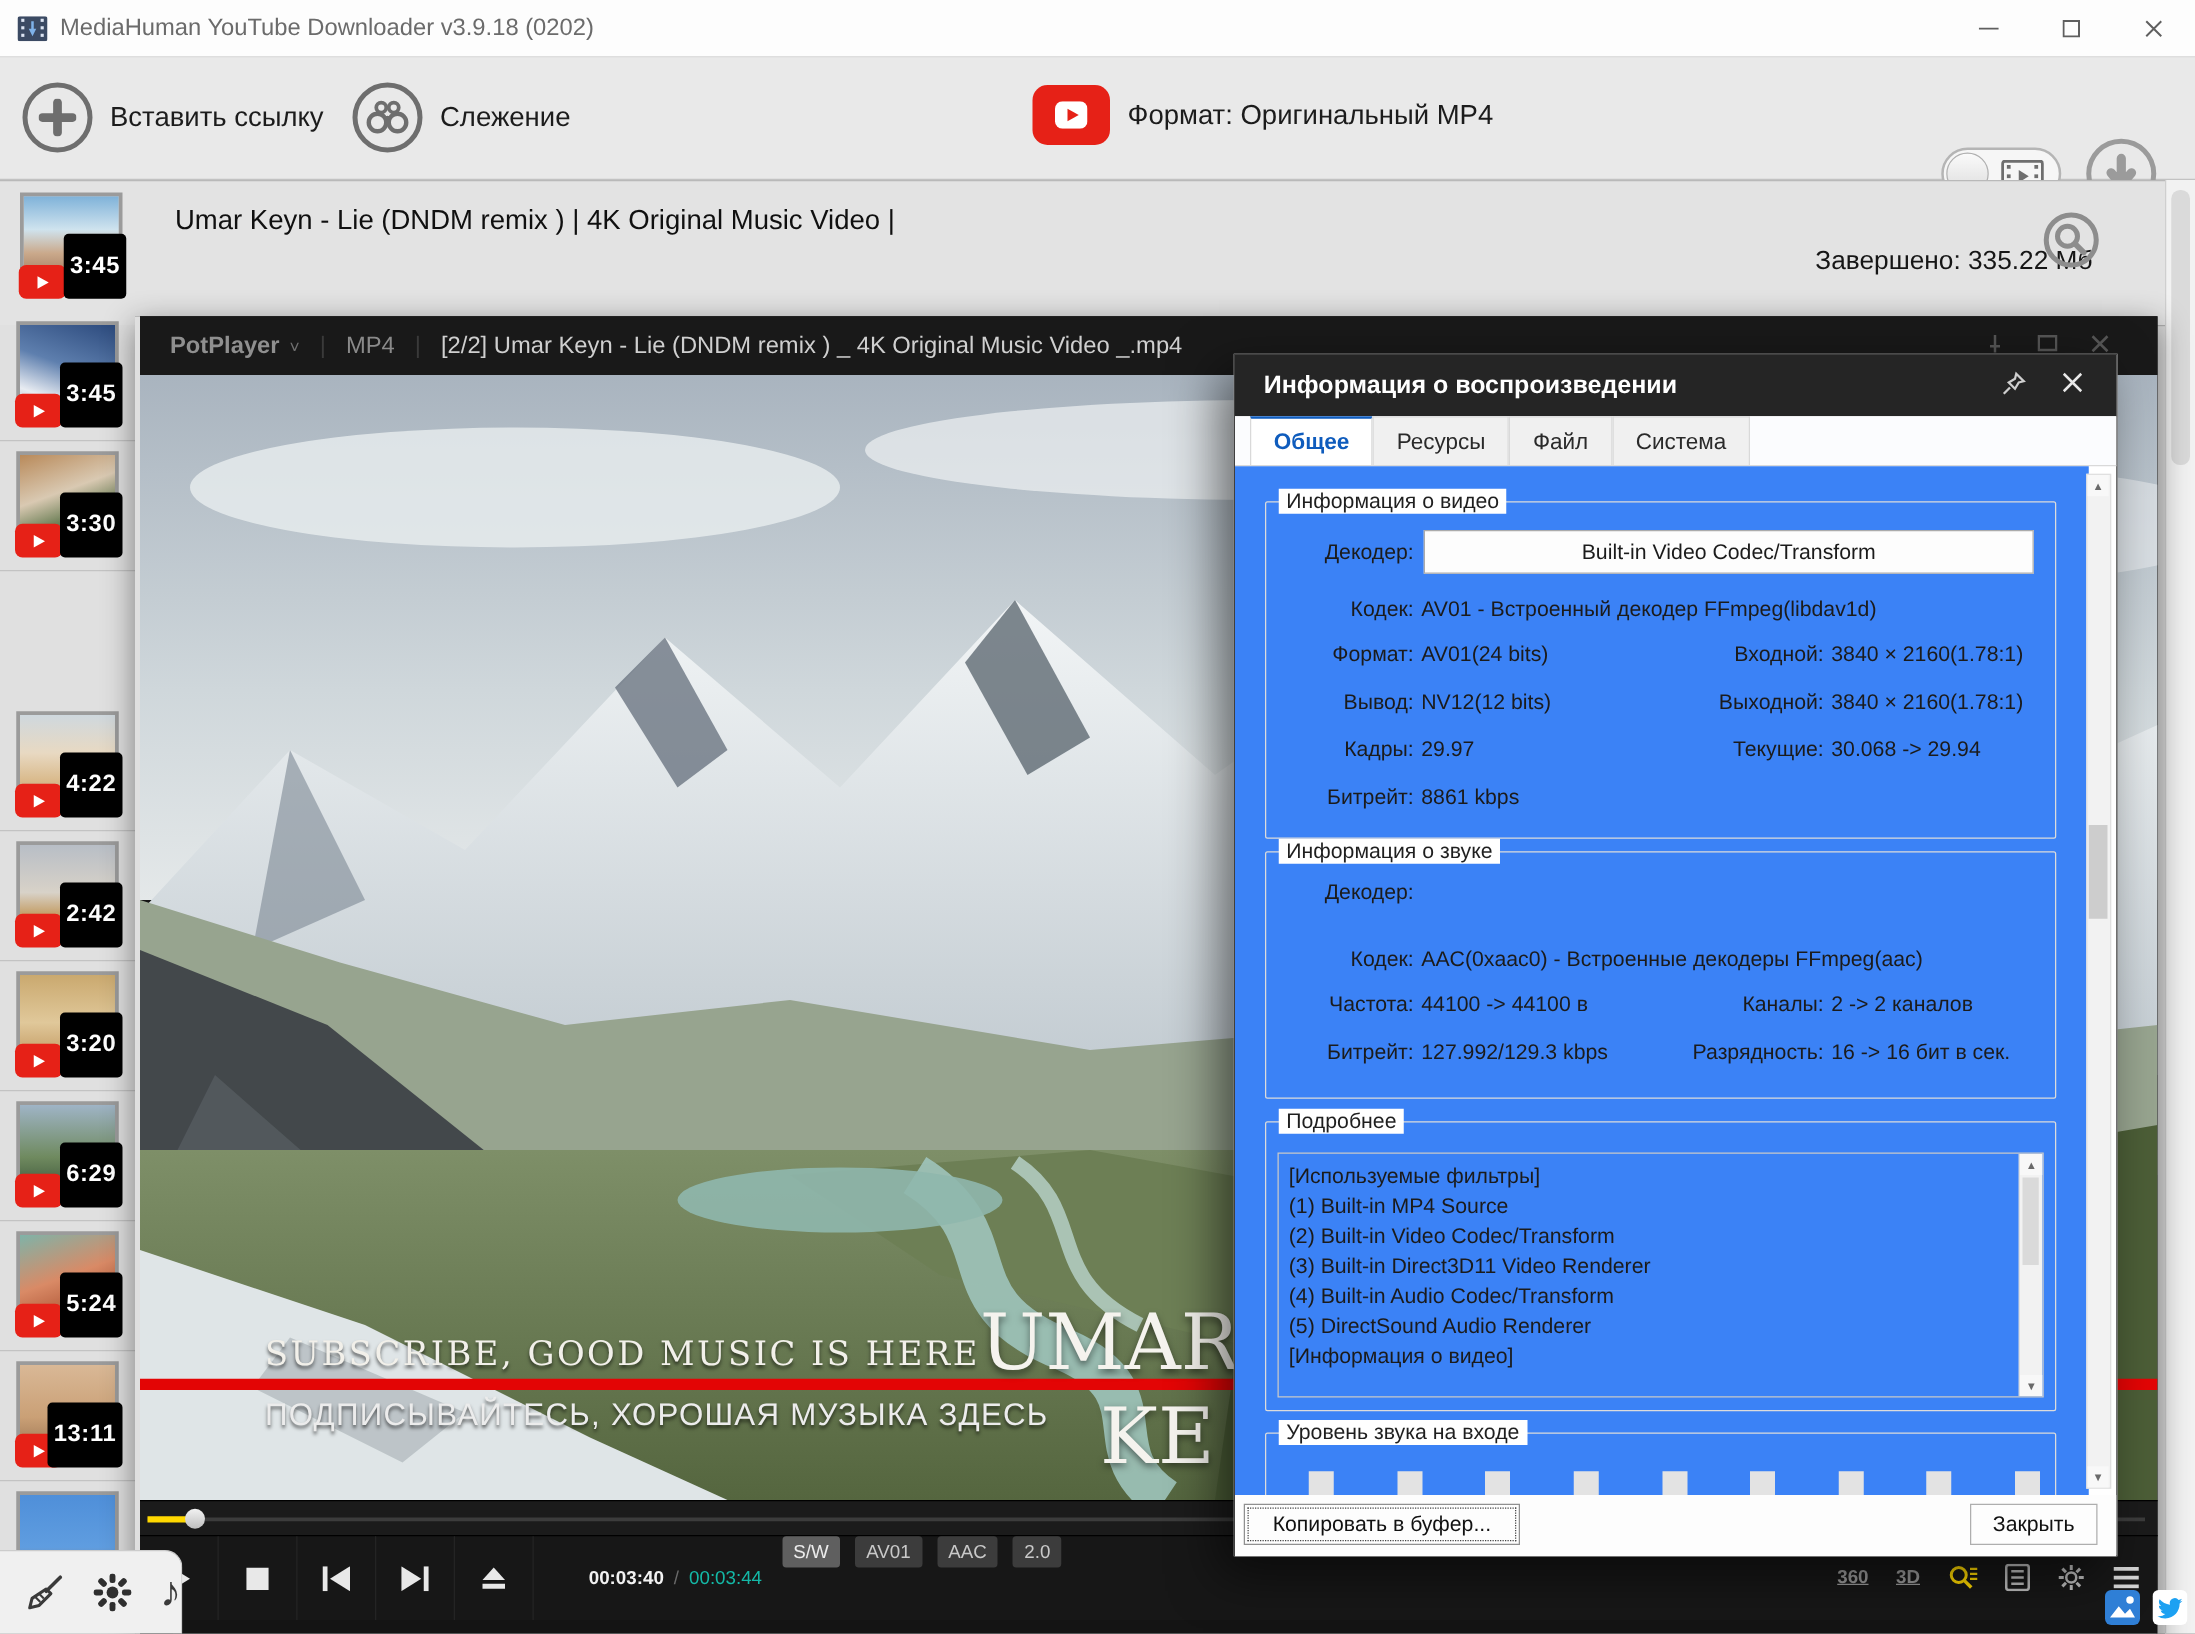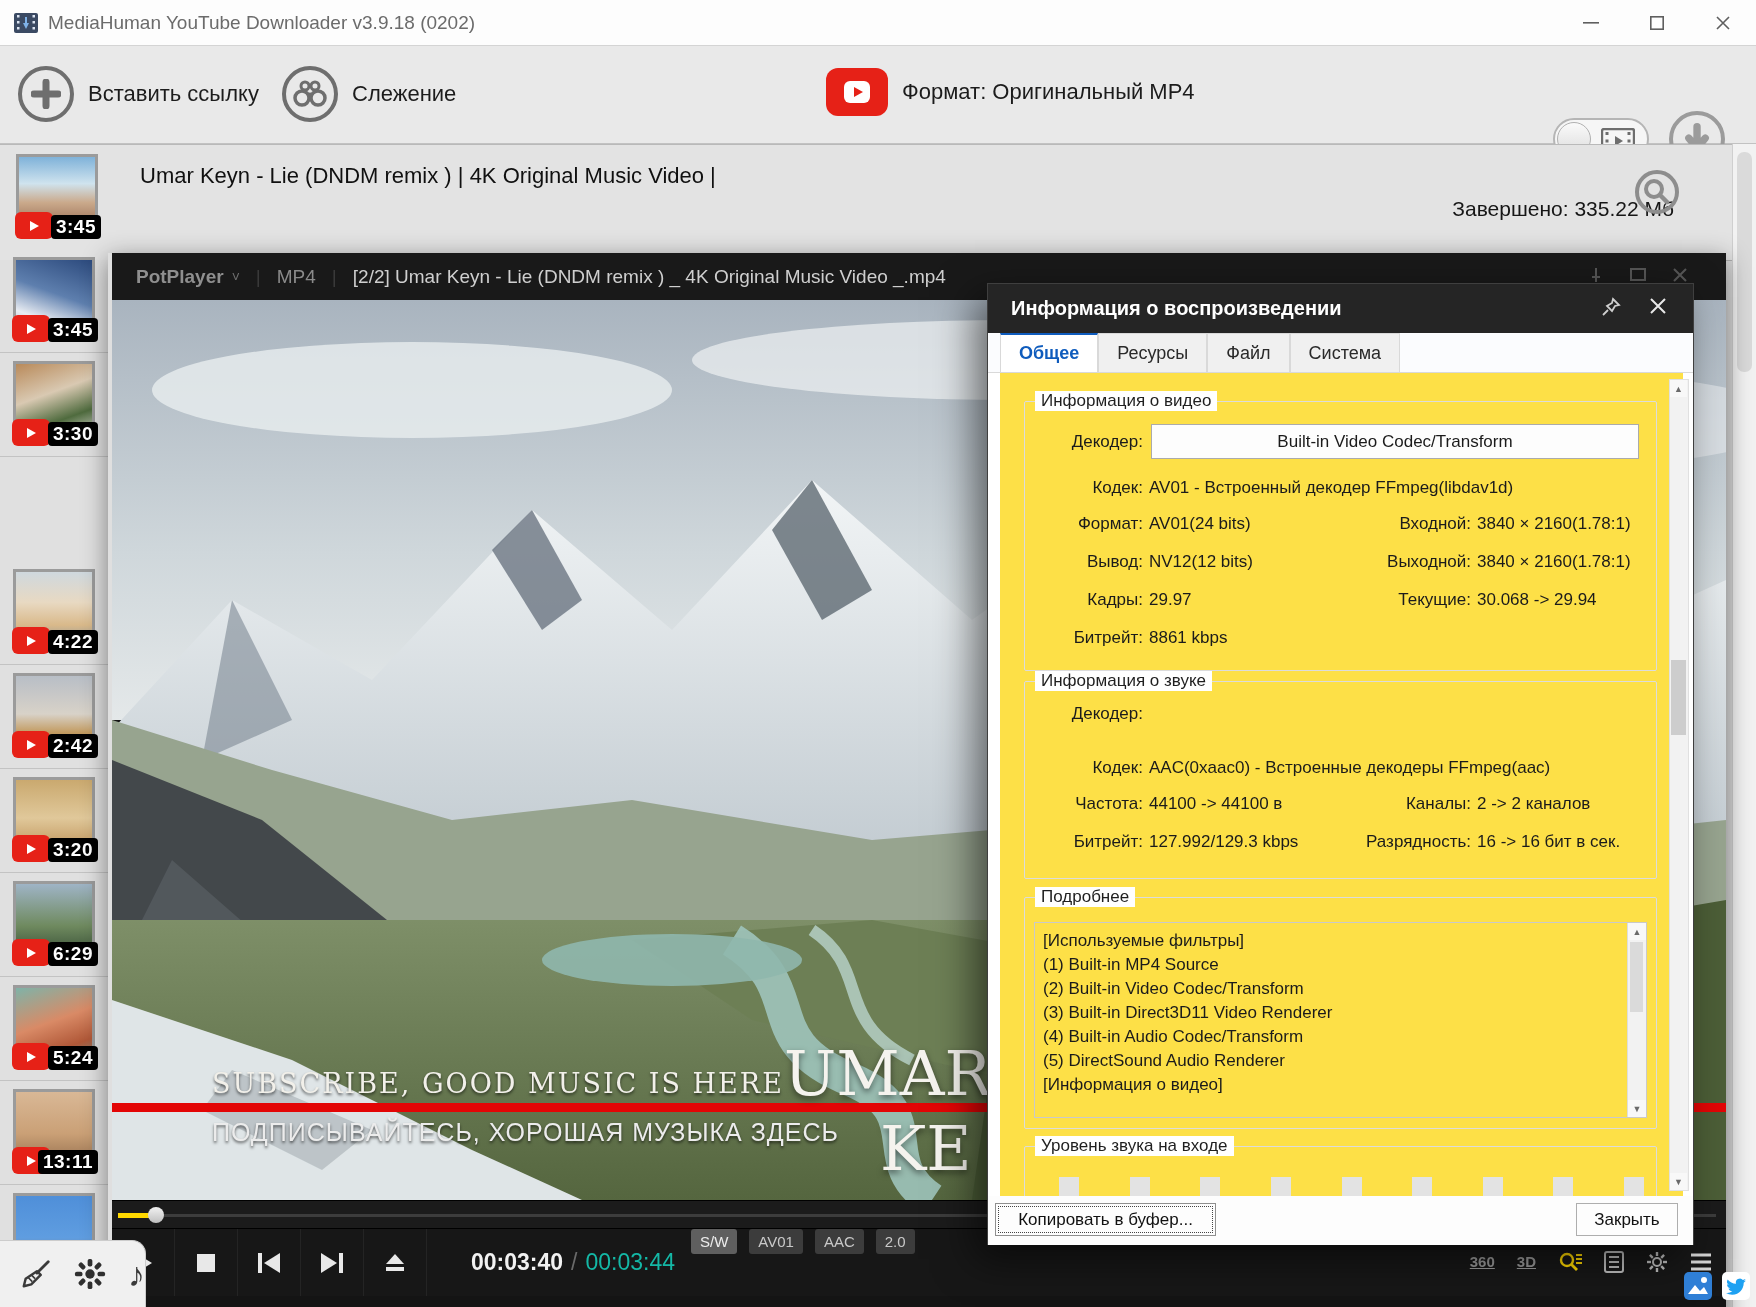--- a/index.html
+++ b/index.html
@@ -23,21 +23,21 @@
   .dl{position:absolute;left:1668px;top:64px;}
   
   .selrow{position:absolute;left:0;top:144px;width:1732px;height:115px;background:#e3e3e3;border-top:1px solid #b9b9b9;border-bottom:1px solid #b0b0b0;}
   .thumbbox{position:relative;width:82px;height:82px;border:3px solid #9b9b9b;background:#888;box-sizing:border-box;}
   .selrow .thumbbox{position:absolute;left:16px;top:9px;}
   .rowtitle{position:absolute;left:140px;top:18px;font-size:22px;color:#101010;}
   .rowstatus{position:absolute;right:58px;top:52px;font-size:21px;color:#161616;}
   .inspect{position:absolute;right:52px;top:24px;}
   .playtag{position:absolute;left:-4px;bottom:-6px;width:38px;height:27px;background:#e62117;border-radius:6px;display:flex;align-items:center;justify-content:center;}
   .playtag svg{display:block;}
-  .durtag{position:absolute;right:-6px;bottom:-6px;background:#000;color:#fff;font-size:19px;font-weight:bold;padding:1px 5px;border-radius:4px;letter-spacing:0.5px;}
+  .durtag{position:absolute;right:-6px;bottom:-6px;background:#000;color:#fff;font-size:19px;font-weight:bold;padding:15px 5px;border-radius:4px;letter-spacing:0.5px;}
   
   .sidebar{position:absolute;left:0;top:260px;width:108px;height:1047px;background:#e0e0e0;}
   .side-item{position:absolute;left:0;width:108px;height:104px;border-bottom:1px solid #c3c3c3;}
   .side-item .thumbbox{position:absolute;left:13px;top:9px;}
   
   .t1{background:linear-gradient(180deg,#7fb2d9 0%,#cfe3ee 35%,#caa98b 60%,#8c5f46 100%);}
   .t2{background:linear-gradient(200deg,#2c4a7d 0%,#5e7fae 45%,#e8ecf2 75%,#9aa7bb 100%);}
   .t3{background:linear-gradient(160deg,#b98a5a 0%,#d9c9b2 40%,#4f6b3e 70%,#e8e6e1 100%);}
   .t4{background:linear-gradient(180deg,#caa36a 0%,#e8d9b8 45%,#d8cdbd 75%,#b7773f 100%);}
   .t5{background:linear-gradient(180deg,#cfd8de 0%,#e8d9c2 40%,#d9b98a 70%,#7d8fa0 100%);}
@@ -62,42 +62,42 @@
   .ptitle .pfile{color:#cfcfcf;}
   .ptitle-icons{position:absolute;right:38px;top:14px;display:flex;gap:26px;opacity:.65;}
   .video{position:absolute;left:0;top:47px;width:1614px;height:900px;overflow:hidden;}
   .video svg{display:block;}
   .seekrow{position:absolute;left:0;top:947px;width:1614px;height:28px;background:#1b1b1b;border-top:1px solid #000;}
   .seekrow .track{position:absolute;left:6px;right:10px;top:13px;height:3px;background:#3c3c3c;}
   .seekrow .prog{position:absolute;left:6px;top:12px;width:34px;height:5px;background:#ffd800;}
   .seekrow .knob{position:absolute;left:36px;top:6px;width:16px;height:16px;border-radius:50%;background:linear-gradient(#f2f2f2,#bfbfbf);}
   .controls{position:absolute;left:0;top:975px;width:1614px;height:67px;background:#171717;border-top:1px solid #000;display:flex;align-items:stretch;}
   .cbtn{width:62px;display:flex;align-items:center;justify-content:center;border-right:1px solid #242424;}
-  .ctime{display:flex;align-items:center;margin-left:44px;font-size:23px;white-space:nowrap;}
+  .ctime{display:flex;align-items:center;margin-left:44px;font-size:15px;white-space:nowrap;}
   .ctime .cur{color:#f2f2f2;font-weight:bold;}
   .ctime .sl{color:#6a6a6a;margin:0 8px;}
   .ctime .tot{color:#14b8a6;}
   .cbadges{display:flex;align-items:flex-start;gap:12px;margin-left:16px;}
   .badge{background:#3c3c3c;color:#c9c9c9;font-size:15px;padding:4px 9px;border-radius:3px;}
   .badge.sw{background:#5f5f5f;color:#ececec;}
   .cicons{position:absolute;right:14px;top:975px;height:67px;display:flex;align-items:center;gap:22px;}
   .cico{color:#9a9a9a;font-size:15px;font-weight:bold;display:flex;align-items:center;justify-content:center;}
   
   .statuspanel{position:absolute;left:0;top:1240px;width:146px;height:67px;background:#f0f0f0;border-top:1px solid #cccccc;border-right:1px solid #cccccc;border-top-right-radius:14px;display:flex;align-items:center;gap:22px;padding-left:20px;box-sizing:border-box;}
   .note{font-size:34px;color:#3a3a3a;line-height:1;}
   .taskicons{position:absolute;right:6px;top:1272px;display:flex;gap:10px;}
   
   .dialog{position:absolute;left:987px;top:283px;width:707px;height:962px;background:#ffffff;border:1px solid #3f3f3f;box-sizing:border-box;box-shadow:-12px 14px 38px rgba(0,0,0,.55);}
   .dtitle{position:absolute;left:0;top:0;width:100%;height:49px;background:#252525;display:flex;align-items:center;}
   .dtitle .dtext{margin-left:23px;color:#ffffff;font-weight:bold;font-size:20px;}
   .dtitle .dico{position:absolute;top:13px;}
   .dtabs{position:absolute;left:0;top:49px;width:100%;height:40px;background:#fbfcfe;border-bottom:1px solid #d9d9d9;display:flex;padding-left:12px;box-sizing:border-box;}
   .dtab{height:39px;display:flex;align-items:center;justify-content:center;padding:0 18px;font-size:18px;color:#2a2a2a;background:#f0f0f0;border:1px solid #d9d9d9;border-bottom:none;box-sizing:border-box;}
   .dtab.active{background:#ffffff;color:#0f5cbd;border-top:2px solid #0f5cbd;font-weight:bold;}
-  .dbody{position:absolute;left:12px;top:89px;width:683px;height:823px;background:#fde047;overflow:hidden;}
+  .dbody{position:absolute;left:0;top:89px;width:683px;height:823px;background:#3b82f6;overflow:hidden;}
   .group{position:absolute;left:24px;width:633px;border:1px solid #dcdcdc;border-radius:2px;box-sizing:border-box;}
   .legend{position:absolute;top:-11px;left:10px;background:#fff;padding:0 6px;font-size:17px;color:#1f1f1f;}
   .g1{top:28px;height:270px;}
   .g2{top:308px;height:198px;}
   .g3{top:524px;height:232px;}
   .g4{top:773px;height:120px;}
   .decrow{position:absolute;left:0;top:22px;width:100%;display:flex;align-items:center;}
   .declab{width:118px;text-align:right;font-size:17px;color:#1b1b1b;}
   .decbtn{margin-left:8px;width:486px;height:33px;border:1px solid #ababab;background:#fdfdfd;font-size:17px;color:#1b1b1b;display:flex;align-items:center;justify-content:center;}
   .codecline{position:absolute;left:0;width:100%;display:flex;font-size:17px;color:#1b1b1b;}

